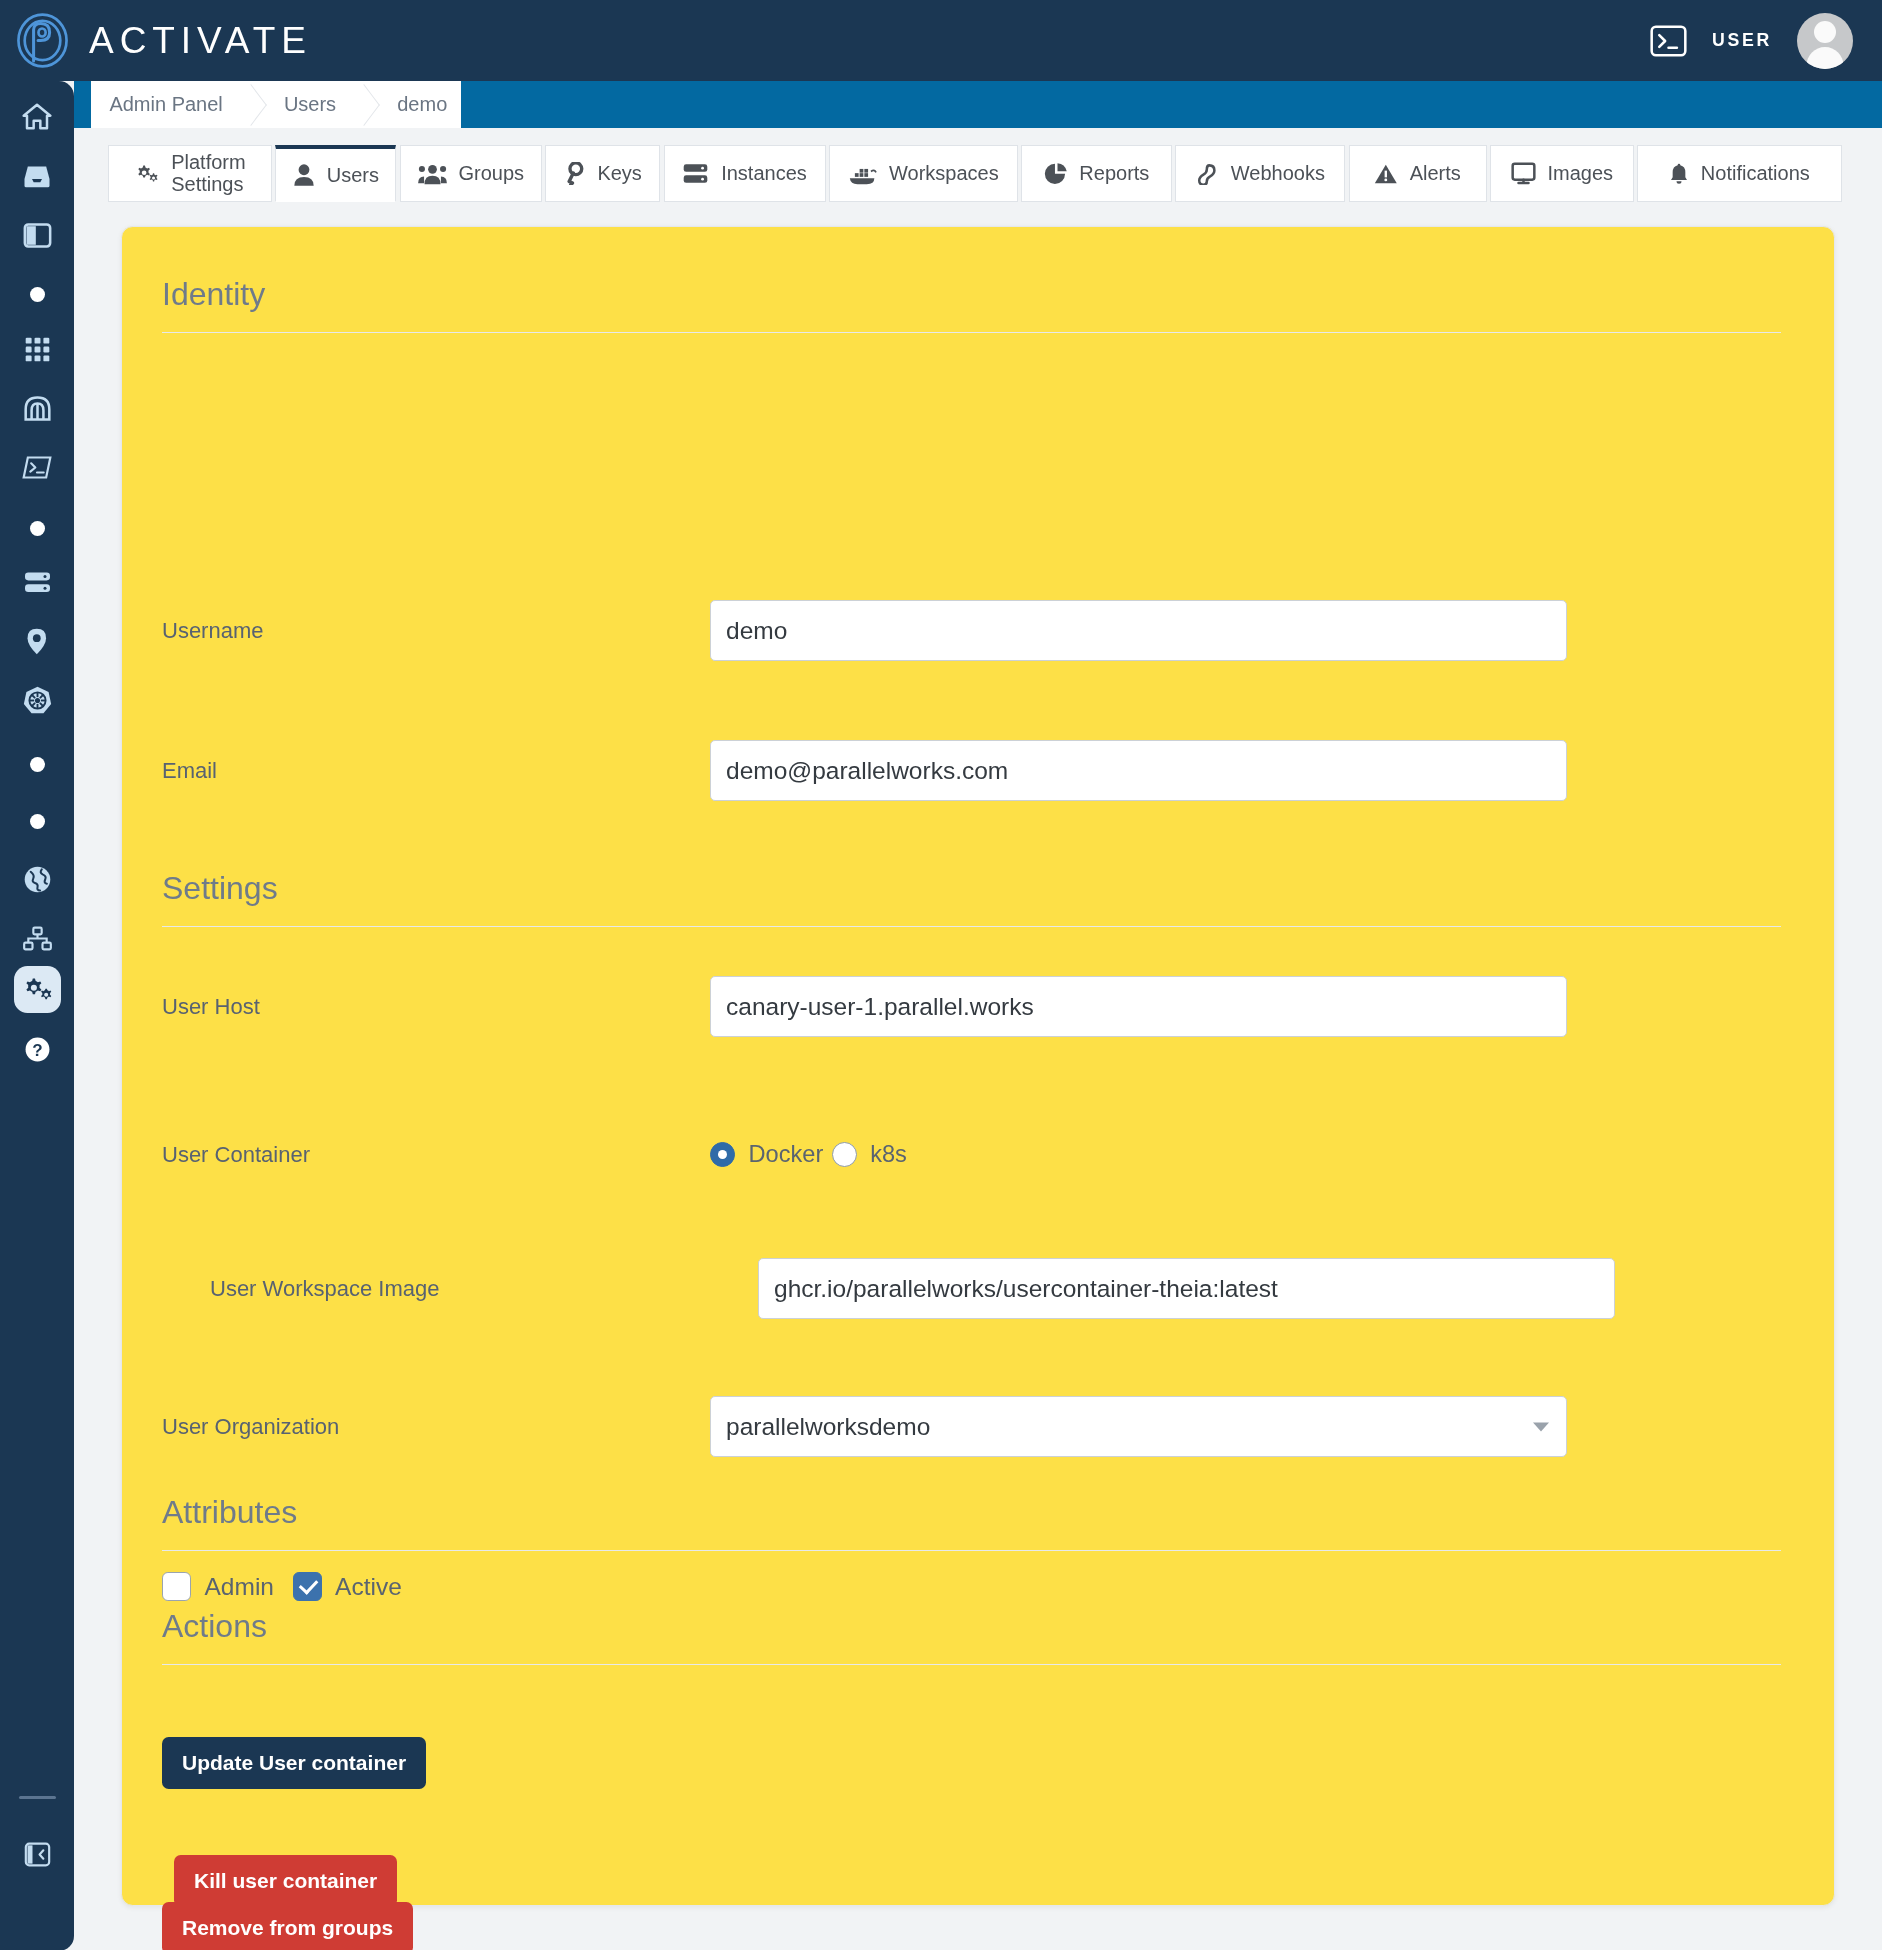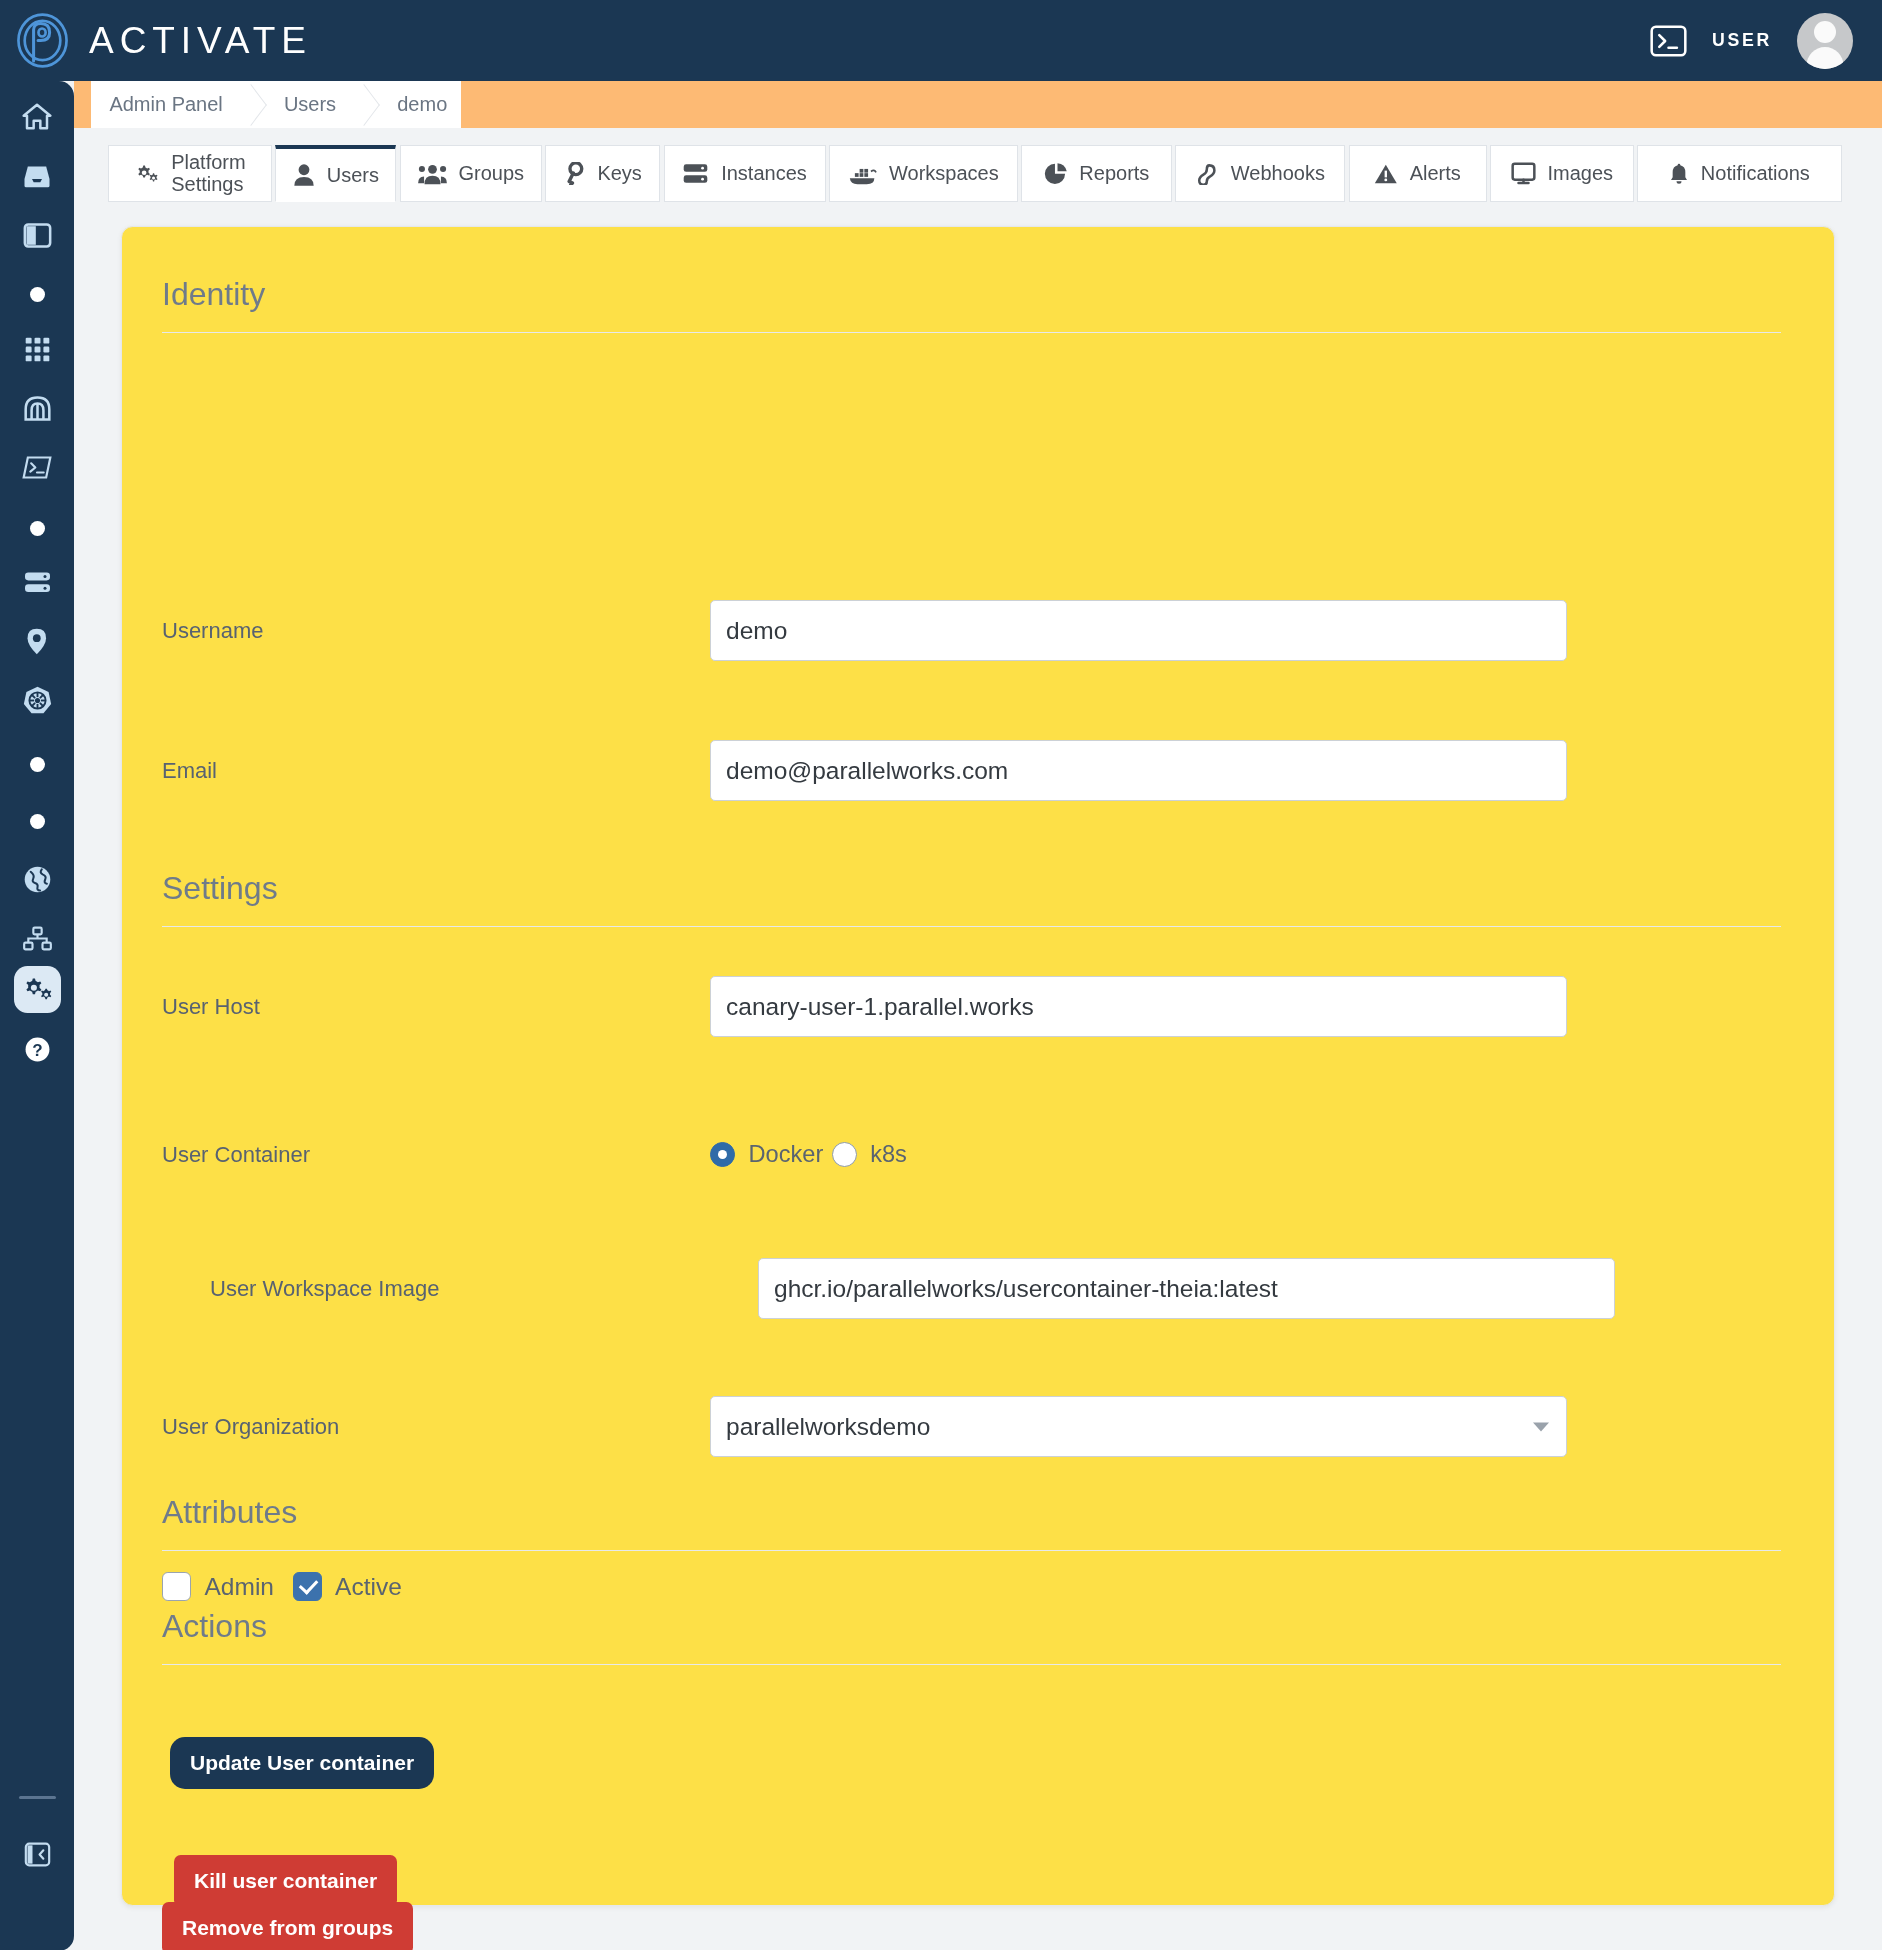--- a/index.html
+++ b/index.html
@@ -79,21 +79,21 @@
   }
   .side-sep {
     position: absolute; left: 18.6px; width: 37px; height: 2.5px;
     background: #5b7490; border-radius: 1.7px;
   }
 
   
   .crumbbar {
     position: absolute; top: 81px; left: 74px;
     width: 1808px; height: 47px;
-    background: #fdba74;
+    background: #0369a1;
   }
   .crumbs {
     position: absolute; top: 0; left: 17px; height: 47px;
     background: #ffffff;
     display: flex; align-items: stretch;
     padding-left: 8.4px;
   }
   .crumb {
     display: flex; align-items: center;
     color: #6a7583; font-size: 20px;
@@ -575,21 +575,21 @@
         <div class="check-label">Admin</div>
         <div class="checkbox on" style="margin-left:18.6px;"></div>
         <div class="check-label">Active</div>
       </div>
 
       <div style="position:absolute; top:1381px; left:0;">
         <div class="section-title">Actions</div>
         <div class="section-rule"></div>
       </div>
 
-      <button class="btn btn-dark" style="position:absolute; top:1510px; left:8px;border-radius:15px;">Update User container</button>
+      <button class="btn btn-dark" style="position:absolute; top:1510px; left:0;">Update User container</button>
       <button class="btn btn-red" style="position:absolute; top:1592px; left:12px;margin-top:36px;">Kill user container</button>
       <button class="btn btn-red" style="position:absolute; top:1675px; left:0;">Remove from groups</button>
 
     </div>
   </div>
 
 </div>
 
 
 </body></html>

